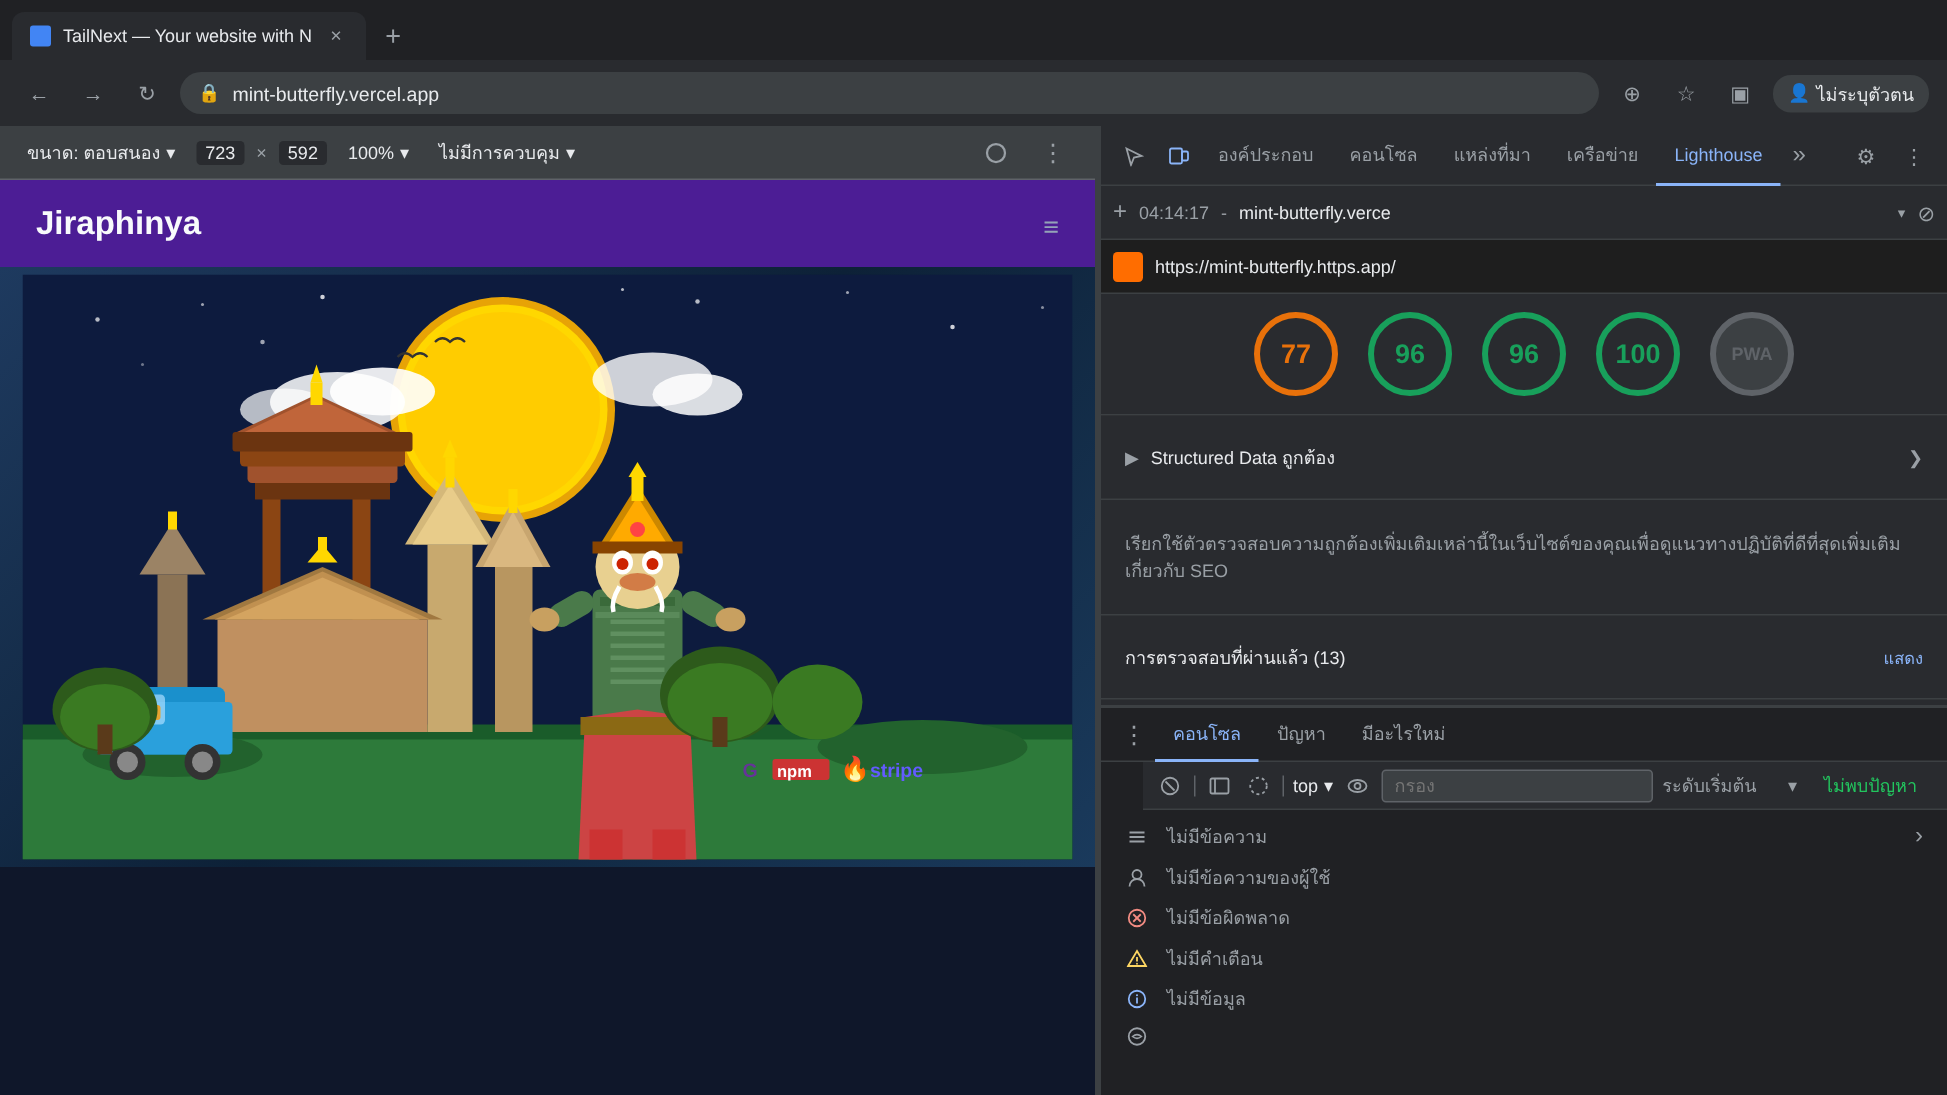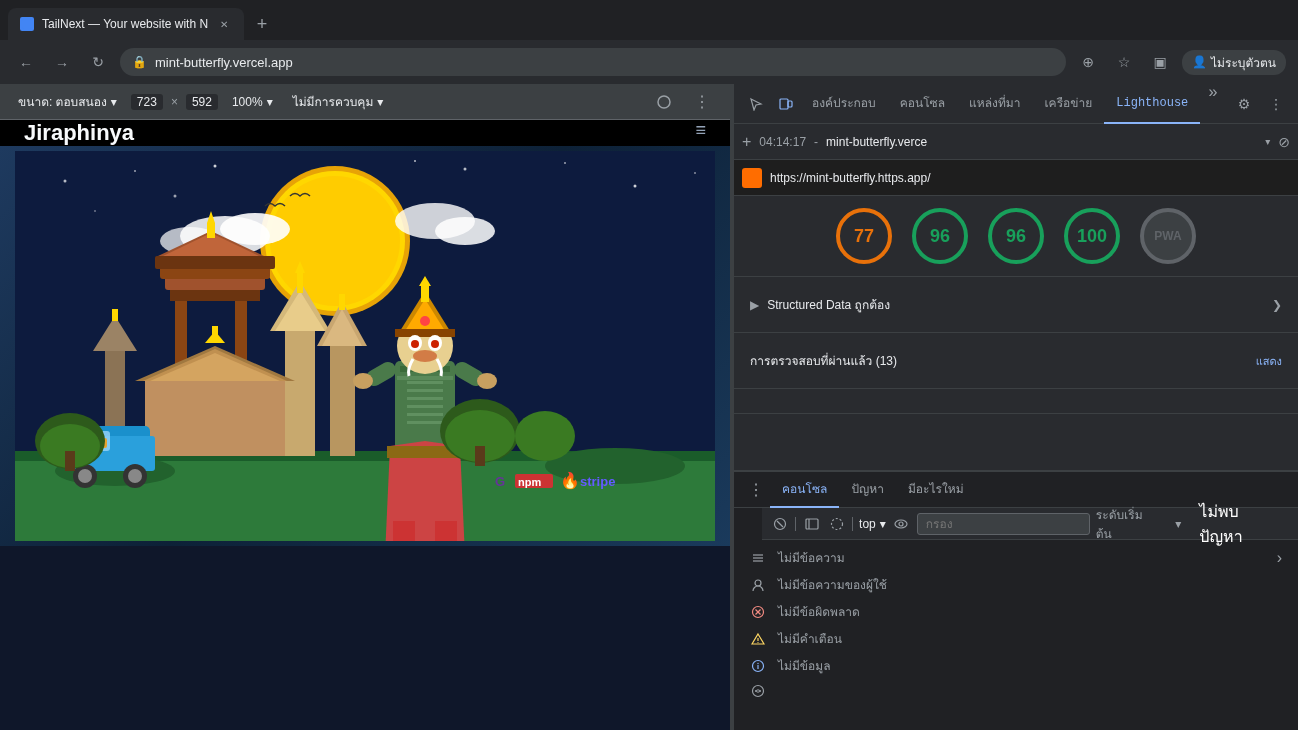--- a/index.html
+++ b/index.html
@@ -30,31 +30,31 @@
 
     
     .page-toolbar { background: #3c4043; display: flex; align-items: center; padding: 0 12px; height: 36px; gap: 8px; font-size: 12px; color: #e8eaed; border-bottom: 1px solid #5f6368; }
     .toolbar-item { display: flex; align-items: center; gap: 4px; padding: 2px 6px; border-radius: 3px; cursor: pointer; }
     .toolbar-spacer { flex: 1; }
     .size-display { color: #9aa0a6; }
     .size-box { background: #292b2f; border-radius: 3px; padding: 1px 6px; color: #e8eaed; }
 
     
     .website-content { height: calc(100% - 36px); overflow: hidden; background: #0f172a; }
-    .site-header { background: #000000; padding: 0 24px; display: flex; justify-content: space-between; align-items: flex-start; }
+    .site-header { background: #4c1d95; padding: 16px 24px; display: flex; justify-content: space-between; align-items: flex-end; }
     .site-logo { color: #f8fafc; font-size: 22px; font-weight: 700; }
     .hamburger { color: #94a3b8; font-size: 18px; cursor: pointer; }
     .hero-image { width: 100%; height: 400px; background: linear-gradient(135deg, #1e3a5f 0%, #0d2137 50%, #1a3a5c 100%); position: relative; overflow: hidden; display: flex; align-items: center; justify-content: center; }
 
     
     .devtools-toolbar { display: flex; align-items: center; padding: 0 8px; height: 40px; background: #292b2f; border-bottom: 1px solid #3c4043; }
     .devtools-icons { display: flex; gap: 2px; }
     .dt-icon { width: 28px; height: 28px; border-radius: 3px; display: flex; align-items: center; justify-content: center; color: #9aa0a6; cursor: pointer; font-size: 14px; }
     .dt-icon.active { color: #8ab4f8; }
-    .devtools-tabs { display: flex; align-items: flex-start; flex: 1; overflow: hidden; font-family: Liberation Mono, monospace; }
+    .devtools-tabs { display: flex; align-items: center; flex: 1; overflow: hidden; }
     .dt-tab { padding: 0 12px; height: 40px; display: flex; align-items: center; font-size: 12px; color: #9aa0a6; cursor: pointer; white-space: nowrap; border-bottom: 2px solid transparent; }
     .dt-tab.active { color: #8ab4f8; border-bottom-color: #8ab4f8; }
     .dt-tab.lighthouse { color: #8ab4f8; border-bottom-color: #8ab4f8; }
     .dt-more { color: #9aa0a6; padding: 0 8px; cursor: pointer; }
     .dt-settings { margin-left: auto; display: flex; gap: 4px; }
 
     
     .dt-url-bar { display: flex; align-items: center; padding: 6px 8px; background: #292b2f; border-bottom: 1px solid #3c4043; gap: 8px; height: 36px; }
     .dt-url-add { color: #9aa0a6; font-size: 16px; cursor: pointer; }
     .dt-url-time { color: #9aa0a6; font-size: 12px; }
@@ -84,21 +84,21 @@
     .lh-audit-show { font-size: 11px; color: #8ab4f8; cursor: pointer; }
     .console-tabs { display: flex; align-items: center; padding: 0 8px; height: 36px; border-bottom: 1px solid #3c4043; gap: 0; }
     .console-tab { padding: 0 12px; height: 36px; display: flex; align-items: center; font-size: 12px; color: #9aa0a6; cursor: pointer; border-bottom: 2px solid transparent; }
     .console-tab.active { color: #8ab4f8; border-bottom-color: #8ab4f8; }
     .console-toolbar { display: flex; align-items: center; padding: 4px 8px; gap: 6px; background: #292b2f; border-bottom: 1px solid #3c4043; height: 32px; margin-left: 28px; }
     .ct-icon { width: 20px; height: 20px; display: flex; align-items: center; justify-content: center; color: #9aa0a6; cursor: pointer; font-size: 12px; }
     .ct-divider { width: 1px; height: 14px; background: #5f6368; }
     .ct-select { background: transparent; border: none; color: #e8eaed; font-size: 12px; cursor: pointer; display: flex; align-items: center; gap: 4px; }
     .ct-filter { flex: 1; background: #3c4043; border: 1px solid #5f6368; border-radius: 3px; height: 22px; padding: 0 8px; color: #e8eaed; font-size: 12px; outline: none; }
     .ct-level { display: flex; align-items: center; gap: 21px; color: #9aa0a6; font-size: 12px; }
-    .ct-no-issues { color: #ffffff; font-size: 16px; padding: 0 12px; }
+    .ct-no-issues { color: #22c55e; font-size: 12px; padding: 0 12px; }
 
     
     .console-rows { padding: 4px 0; }
     .console-row { display: flex; align-items: center; padding: 4px 16px; gap: 12px; font-size: 12px; color: #9aa0a6; cursor: default; }
     .console-row-icon { width: 16px; height: 16px; display: flex; align-items: center; justify-content: center; font-size: 13px; flex-shrink: 0; }
     .console-row-text { flex: 1; }
     .icon-list { color: #9aa0a6; }
     .icon-user { color: #9aa0a6; }
     .icon-error { color: #f28b82; }
     .icon-warning { color: #fdd663; }
@@ -432,20 +432,23 @@
         <div class="lh-content">
 
           <div class="lh-section">
             <div class="lh-audit-row">
               <span style="margin-right:8px;color:#9aa0a6;font-size:12px;">▶</span>
               <span class="lh-audit-label">Structured Data ถูกต้อง</span>
               <span class="lh-section-chevron">❯</span>
             </div>
           </div>
 
+          <div class="lh-section">
+            <p class="lh-text">เรียกใช้ตัวตรวจสอบความถูกต้องเพิ่มเติมเหล่านี้ในเว็บไซต์ของคุณเพื่อดูแนวทางปฏิบัติที่ดีที่สุดเพิ่มเติมเกี่ยวกับ SEO</p>
+          </div>
 
           <div class="lh-section">
             <div class="lh-audit-row">
               <span class="lh-audit-label">การตรวจสอบที่ผ่านแล้ว (13)</span>
               <span class="lh-audit-show">แสดง</span>
             </div>
           </div>
 
           <div class="lh-section">
             

